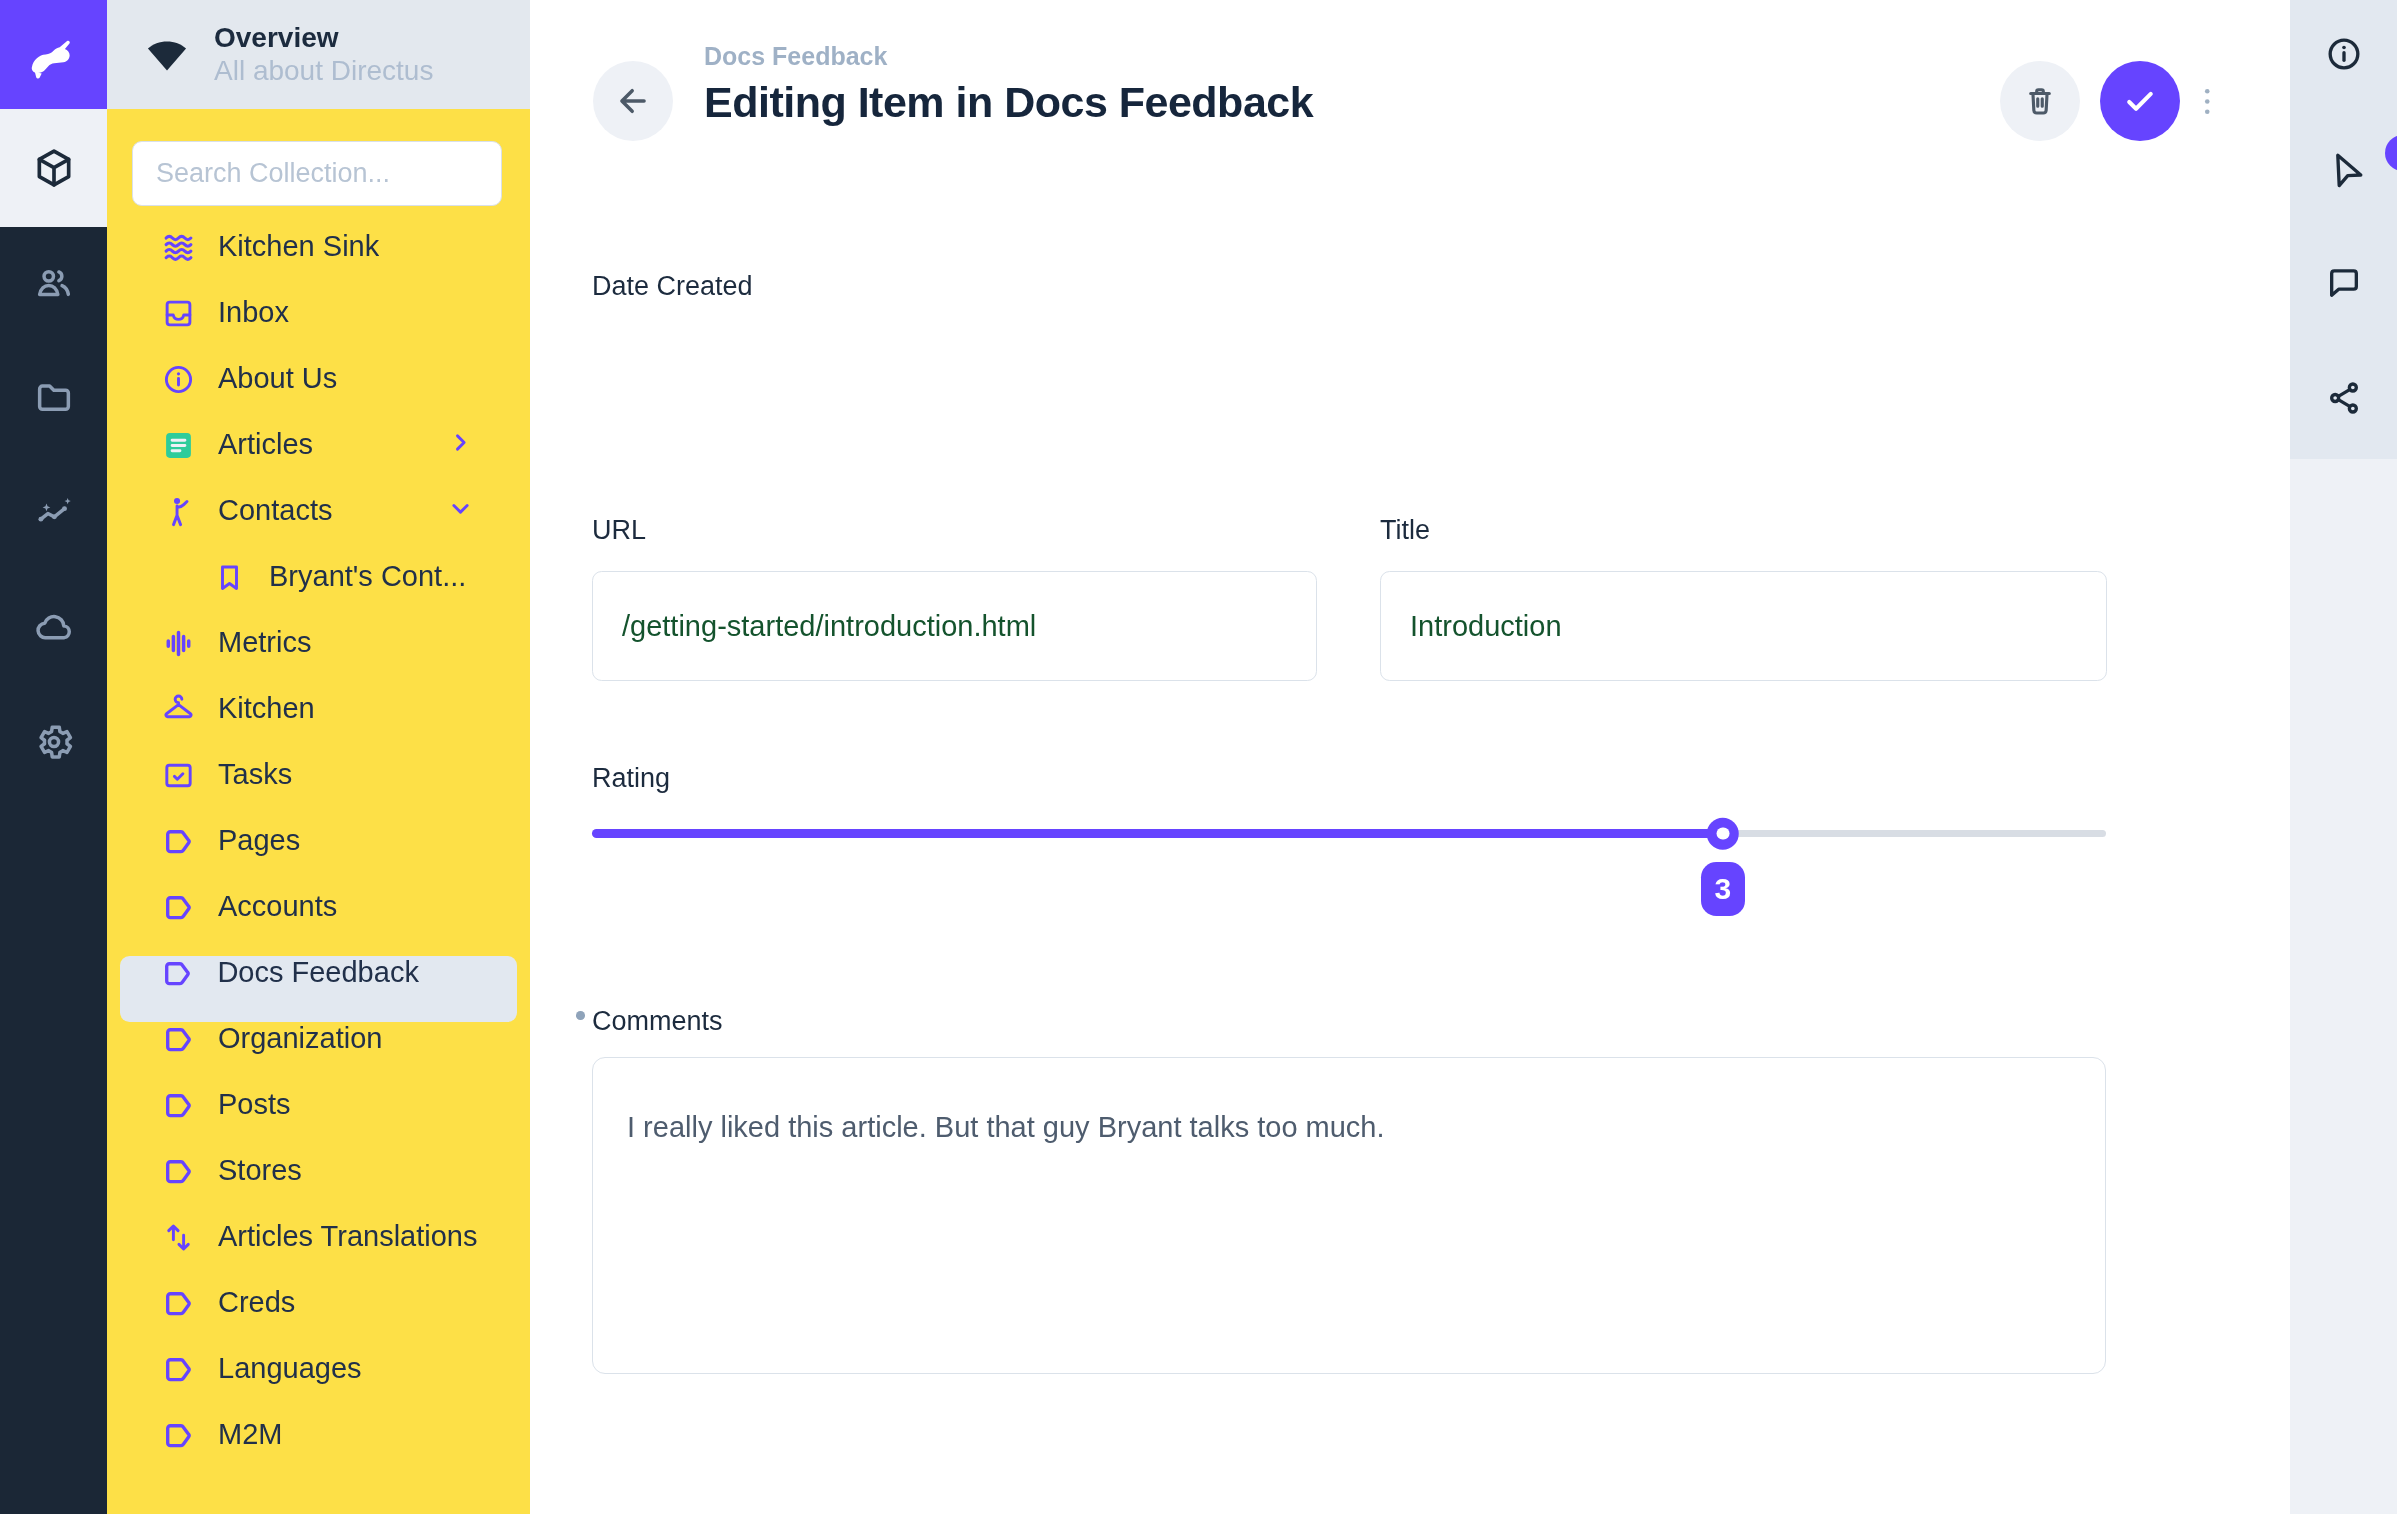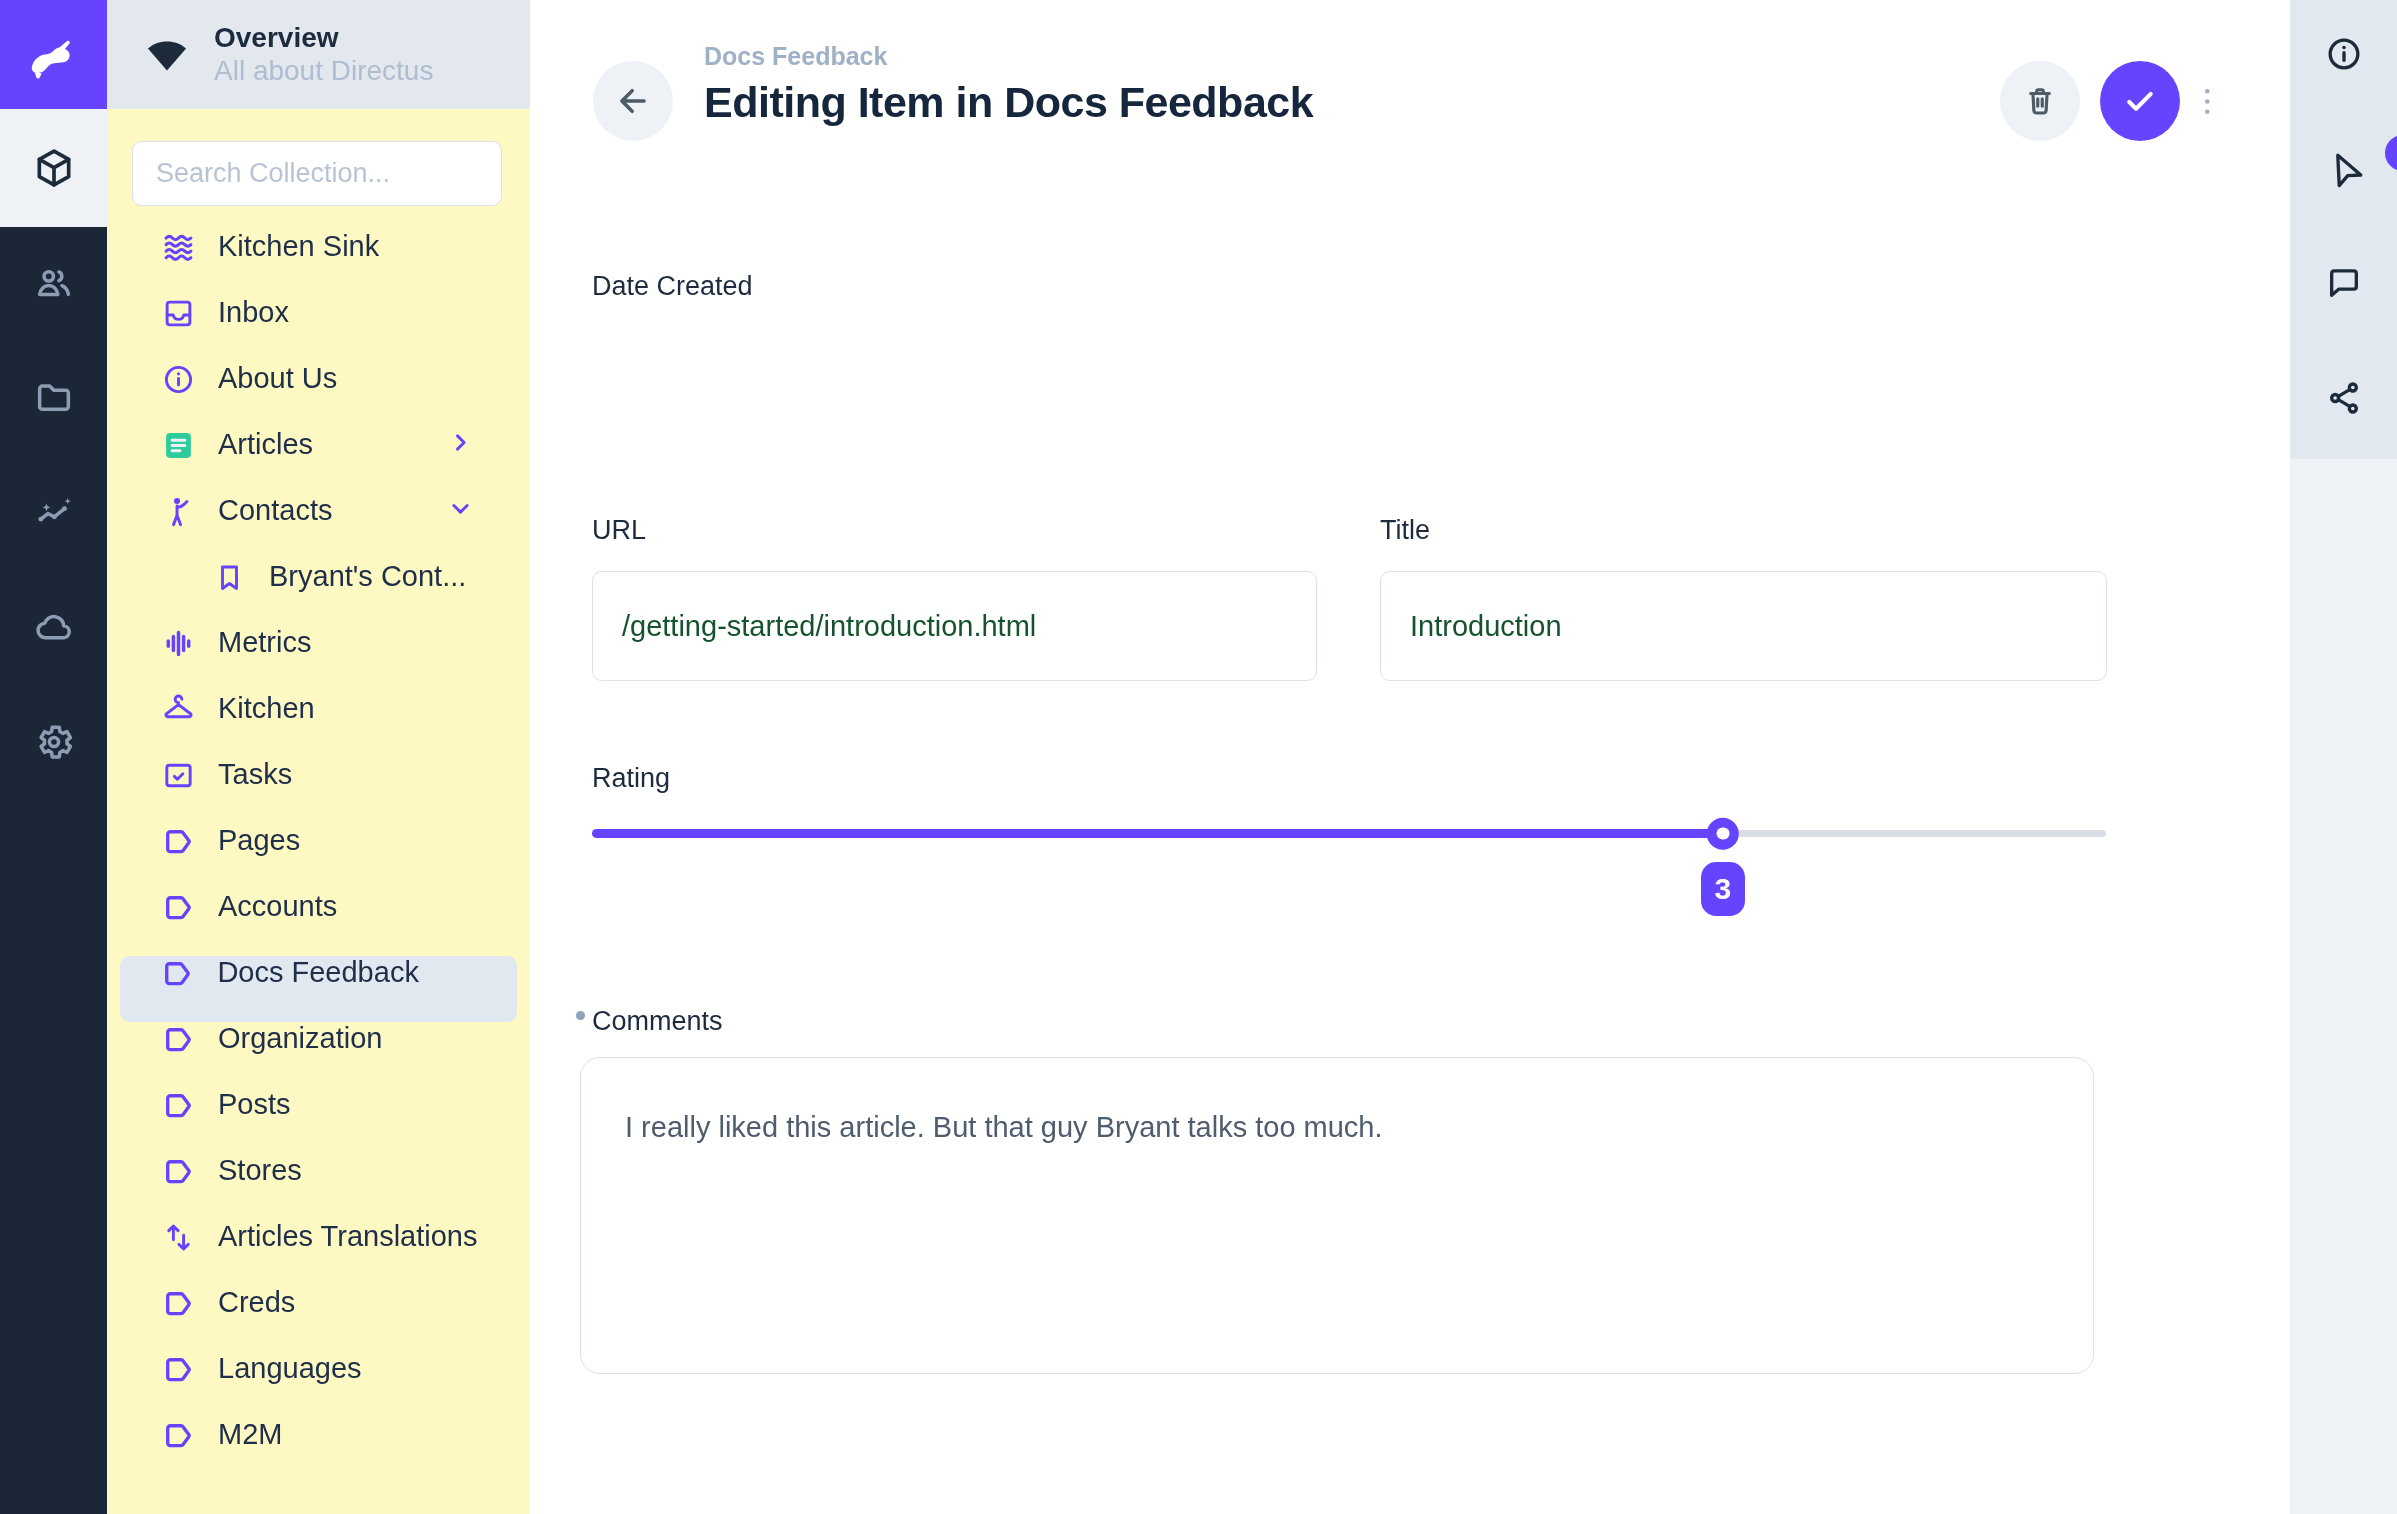--- a/index.html
+++ b/index.html
@@ -14,21 +14,21 @@
     display:flex; align-items:center; justify-content:center; cursor:pointer; }
   .logo .icon { width:63px; height:63px; color:#fff; }
   .module-active-tab { position:absolute; left:0; top:109px; width:107px; height:118px;
     background:#eef1f6; display:flex; align-items:center; justify-content:center; }
   .module-active-tab .icon { width:44px; height:44px; color:#1c2a3a; }
   .module-btn { position:absolute; left:0; width:107px; height:107px;
     display:flex; align-items:center; justify-content:center; cursor:pointer; }
   .module-btn .icon { width:42px; height:42px; color:#8b9cb3; }
 
   
-  .sidebar { position:absolute; left:107px; top:0; width:423px; height:1514px; background:#fef9c3; }
+  .sidebar { position:absolute; left:107px; top:0; width:423px; height:1514px; background:#fde047; }
   .sidebar-header { position:absolute; left:0; top:0; width:423px; height:109px; background:#e3e8ee;
     display:flex; align-items:center; }
   .sidebar-header .icon { width:44px; height:44px; color:#1c2a3a; margin-left:38px; }
   .sidebar-header-text { margin-left:25px; display:flex; flex-direction:column; gap:1.9px; }
   .sidebar-title { font-size:28px; font-weight:700; color:#1c2b3e; }
   .sidebar-subtitle { font-size:28px; color:#aebdd0; }
   .search-box { position:absolute; left:25px; top:141px; width:370px; height:65px;
     background:#fff; border:1.9px solid #d9e0ea; border-radius:9.6px;
     font-size:27px; color:#3a4757; padding:0 23px; outline:none;
     font-family:"Liberation Sans", sans-serif; }
@@ -71,23 +71,23 @@
   .slider-track { position:absolute; left:0; top:5.7px; width:100%; height:7.6px; border-radius:3.8px; background:#d8dde4; }
   .slider-fill  { position:absolute; left:0; top:4.8px; height:9.6px; border-radius:4.8px; background:#6644ff; }
   .slider-knob  { position:absolute; top:9.6px; width:32.5px; height:32.5px; border-radius:50%;
     background:#6644ff; transform:translate(-50%,-50%); cursor:grab; }
   .slider-knob::after { content:""; position:absolute; left:50%; top:50%; width:12.4px; height:12.4px;
     border-radius:50%; background:#fff; transform:translate(-50%,-50%); }
   .slider-badge { position:absolute; top:38px; width:44px; height:54px; border-radius:15.3px;
     background:#6644ff; color:#fff; font-size:30px; font-weight:700;
     display:flex; align-items:center; justify-content:center; transform:translateX(-50%); }
 
-  .comments-area { position:absolute; left:50px; top:1057px; width:1514px; height:317px;
-    border:1.9px solid #dbe2ea; border-radius:20px; background:#fff; resize:none; outline:none;
-    font-size:29px; color:#4e5c6e; padding:50px 44px; line-height:1.35;
+  .comments-area { position:absolute; left:62px; top:1057px; width:1514px; height:317px;
+    border:1.9px solid #dbe2ea; border-radius:13px; background:#fff; resize:none; outline:none;
+    font-size:29px; color:#4e5c6e; padding:50px 34px; line-height:1.35;
     font-family:"Liberation Sans", sans-serif; }
   .edited-dot { position:absolute; left:46px; top:1011px; width:8.6px; height:8.6px;
     border-radius:50%; background:#8fa3ba; }
 
   
   .right-rail { position:absolute; left:2290px; top:0; width:107px; height:1514px; background:#eef1f6; }
   .right-rail-top { position:absolute; left:0; top:0; width:107px; height:459px; background:#e2e8f0; }
   .rail-btn { position:absolute; left:0; width:107px; height:86px; background:none; border:none;
     display:flex; align-items:center; justify-content:center; cursor:pointer; }
   .rail-btn .icon { width:40px; height:40px; color:#1c2a3a; }

